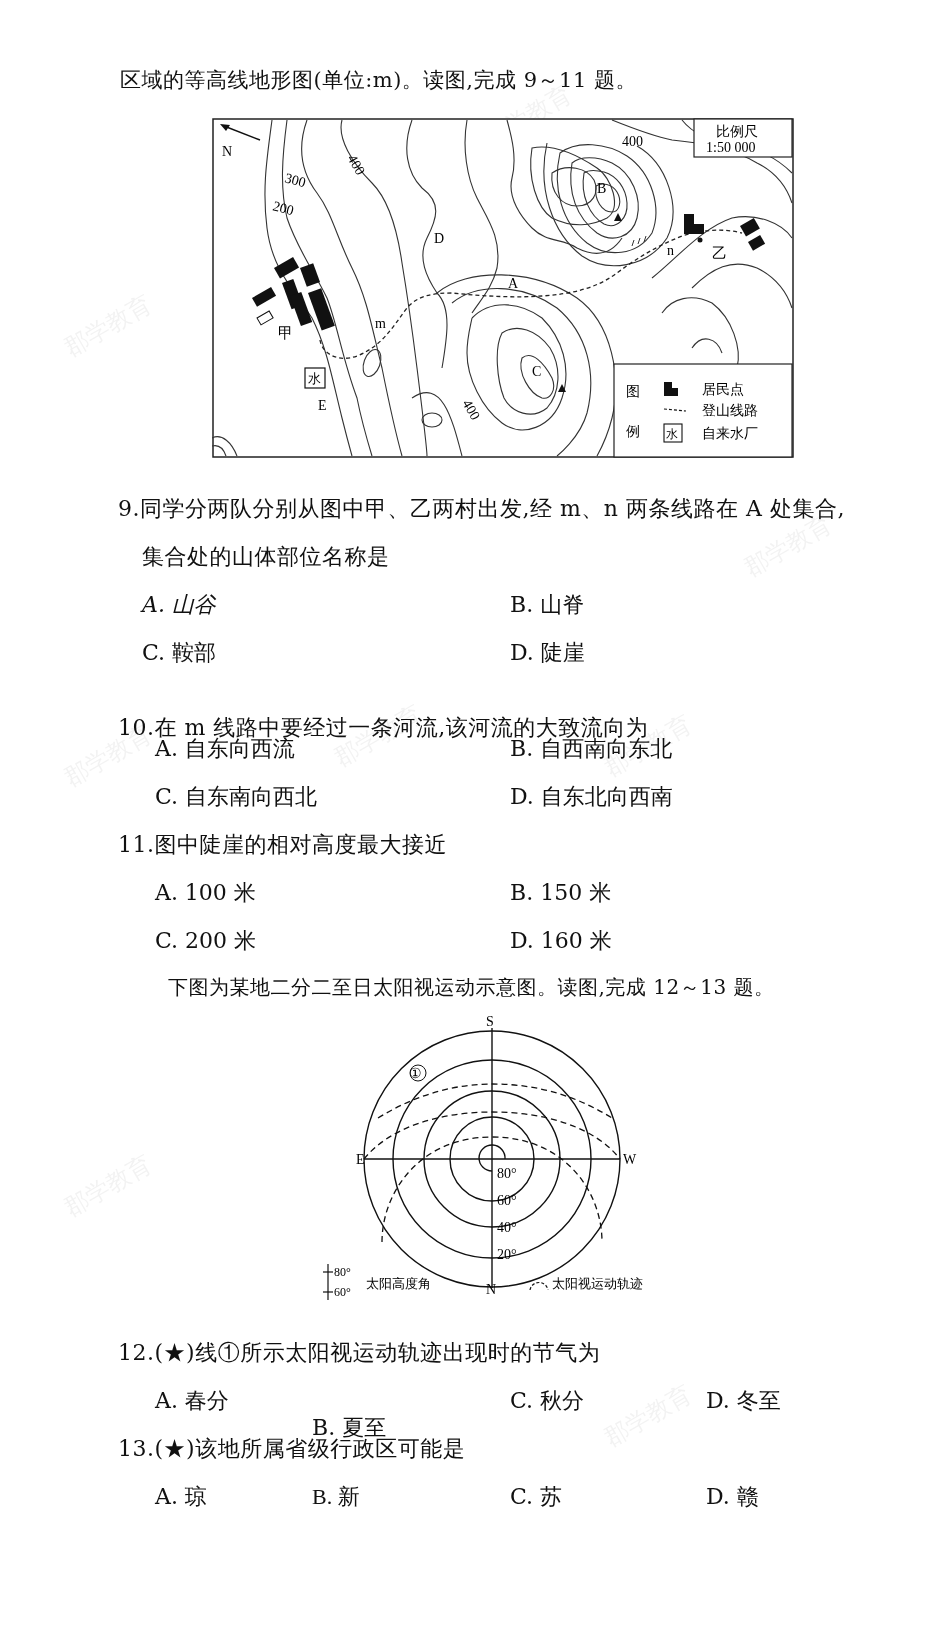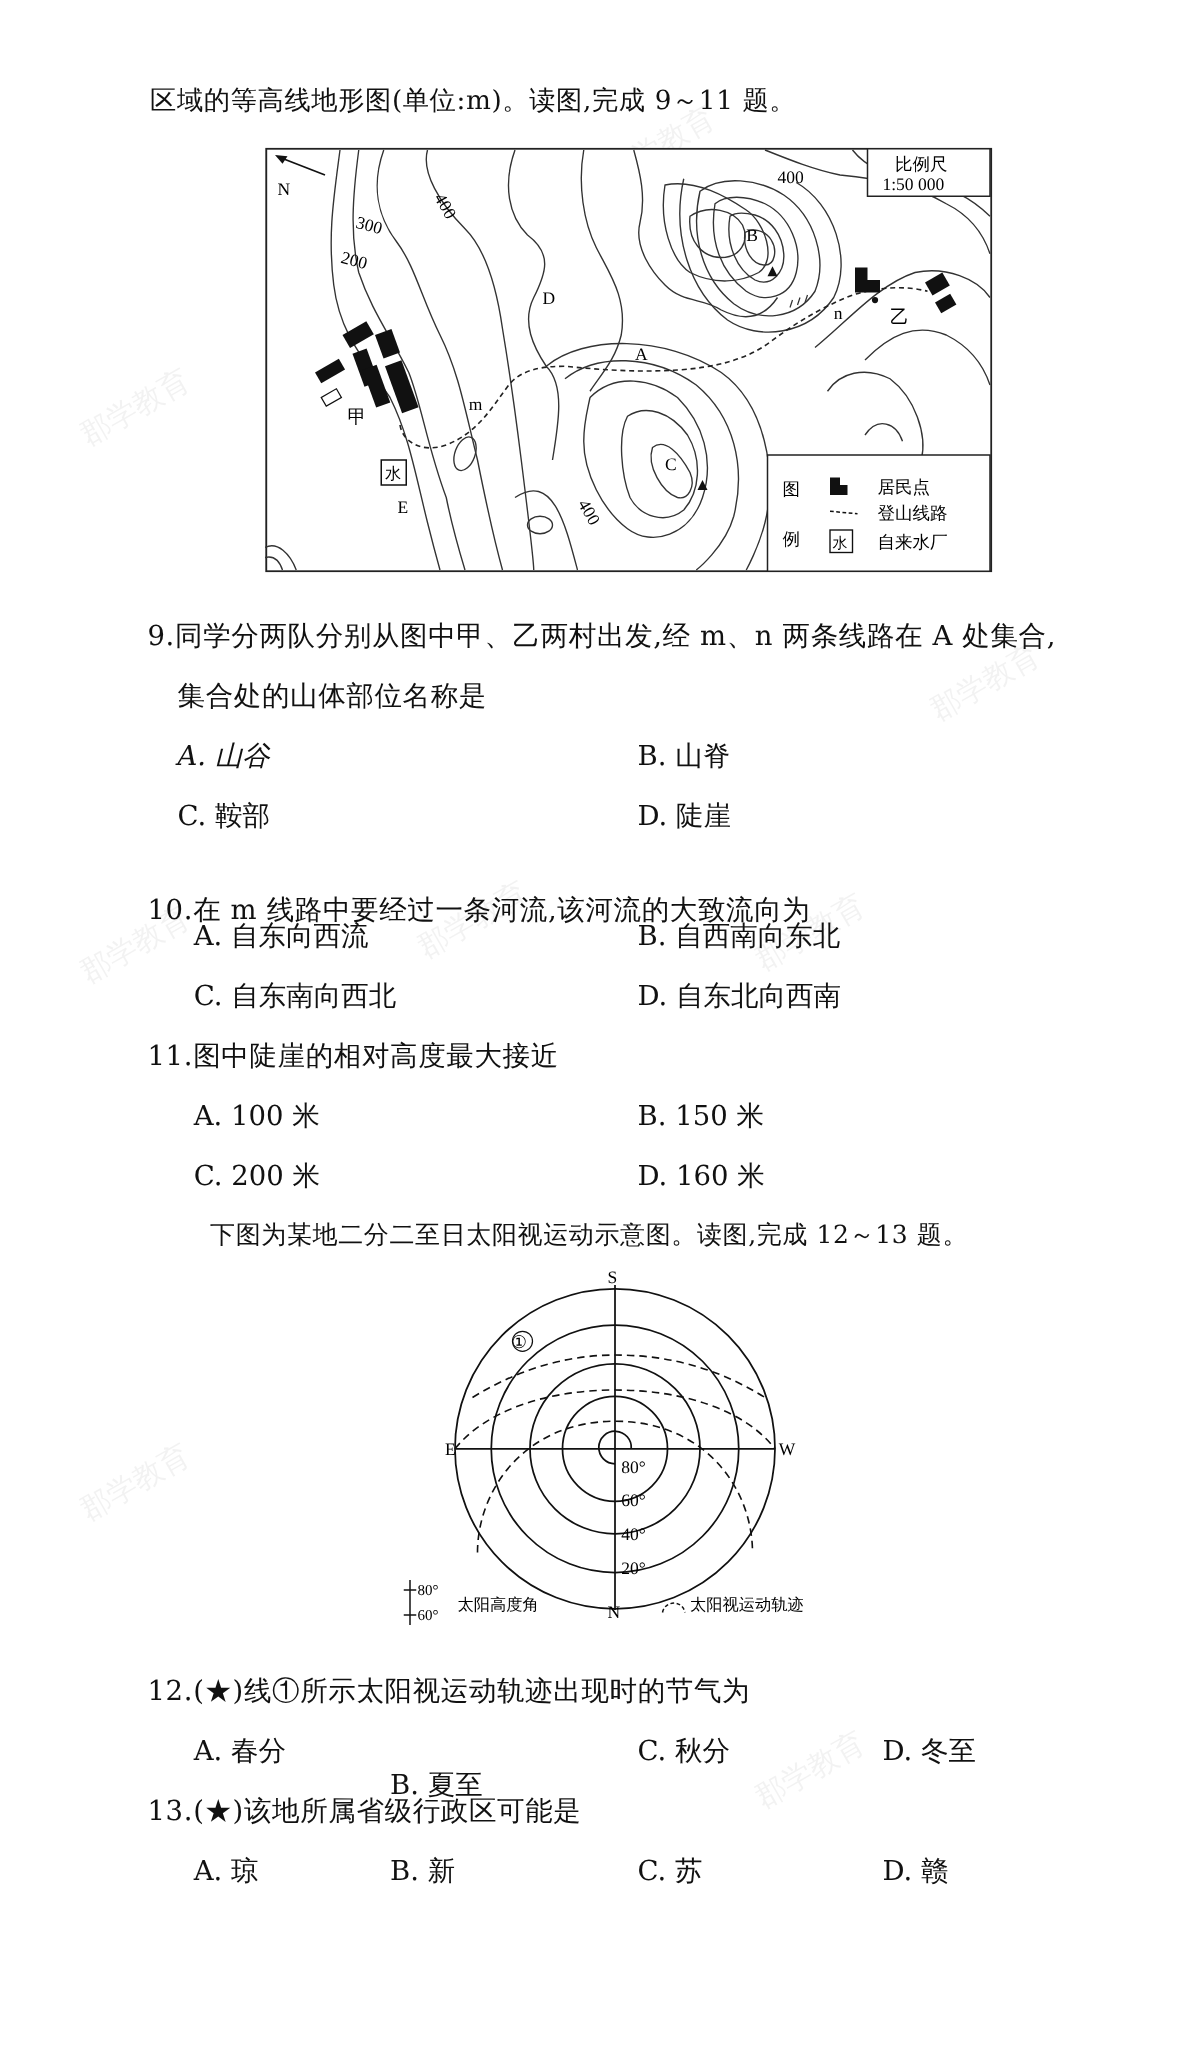--- a/index.html
+++ b/index.html
@@ -212,15 +212,15 @@
 </div>
 <div class="opt" style="left:155px;top:1386px;">A. 春分</div>
 <div class="opt" style="left:312px;top:1386px;margin-top:27px;">B. 夏至</div>
 <div class="opt" style="left:510px;top:1386px;">C. 秋分</div>
 <div class="opt" style="left:706px;top:1386px;">D. 冬至</div>
 
 <div class="line" style="left:118px;top:1434px;">
   <span>13.</span><span>(★)该地所属省级行政区可能是</span>
 </div>
 <div class="opt" style="left:155px;top:1482px;">A. 琼</div>
-<div class="opt" style="left:312px;top:1482px;">B. 新</div>
+<div class="opt" style="left:312px;top:1482px;font-family:Liberation Serif, serif;">B. 新</div>
 <div class="opt" style="left:510px;top:1482px;">C. 苏</div>
 <div class="opt" style="left:706px;top:1482px;">D. 赣</div>
 
 </body></html>

